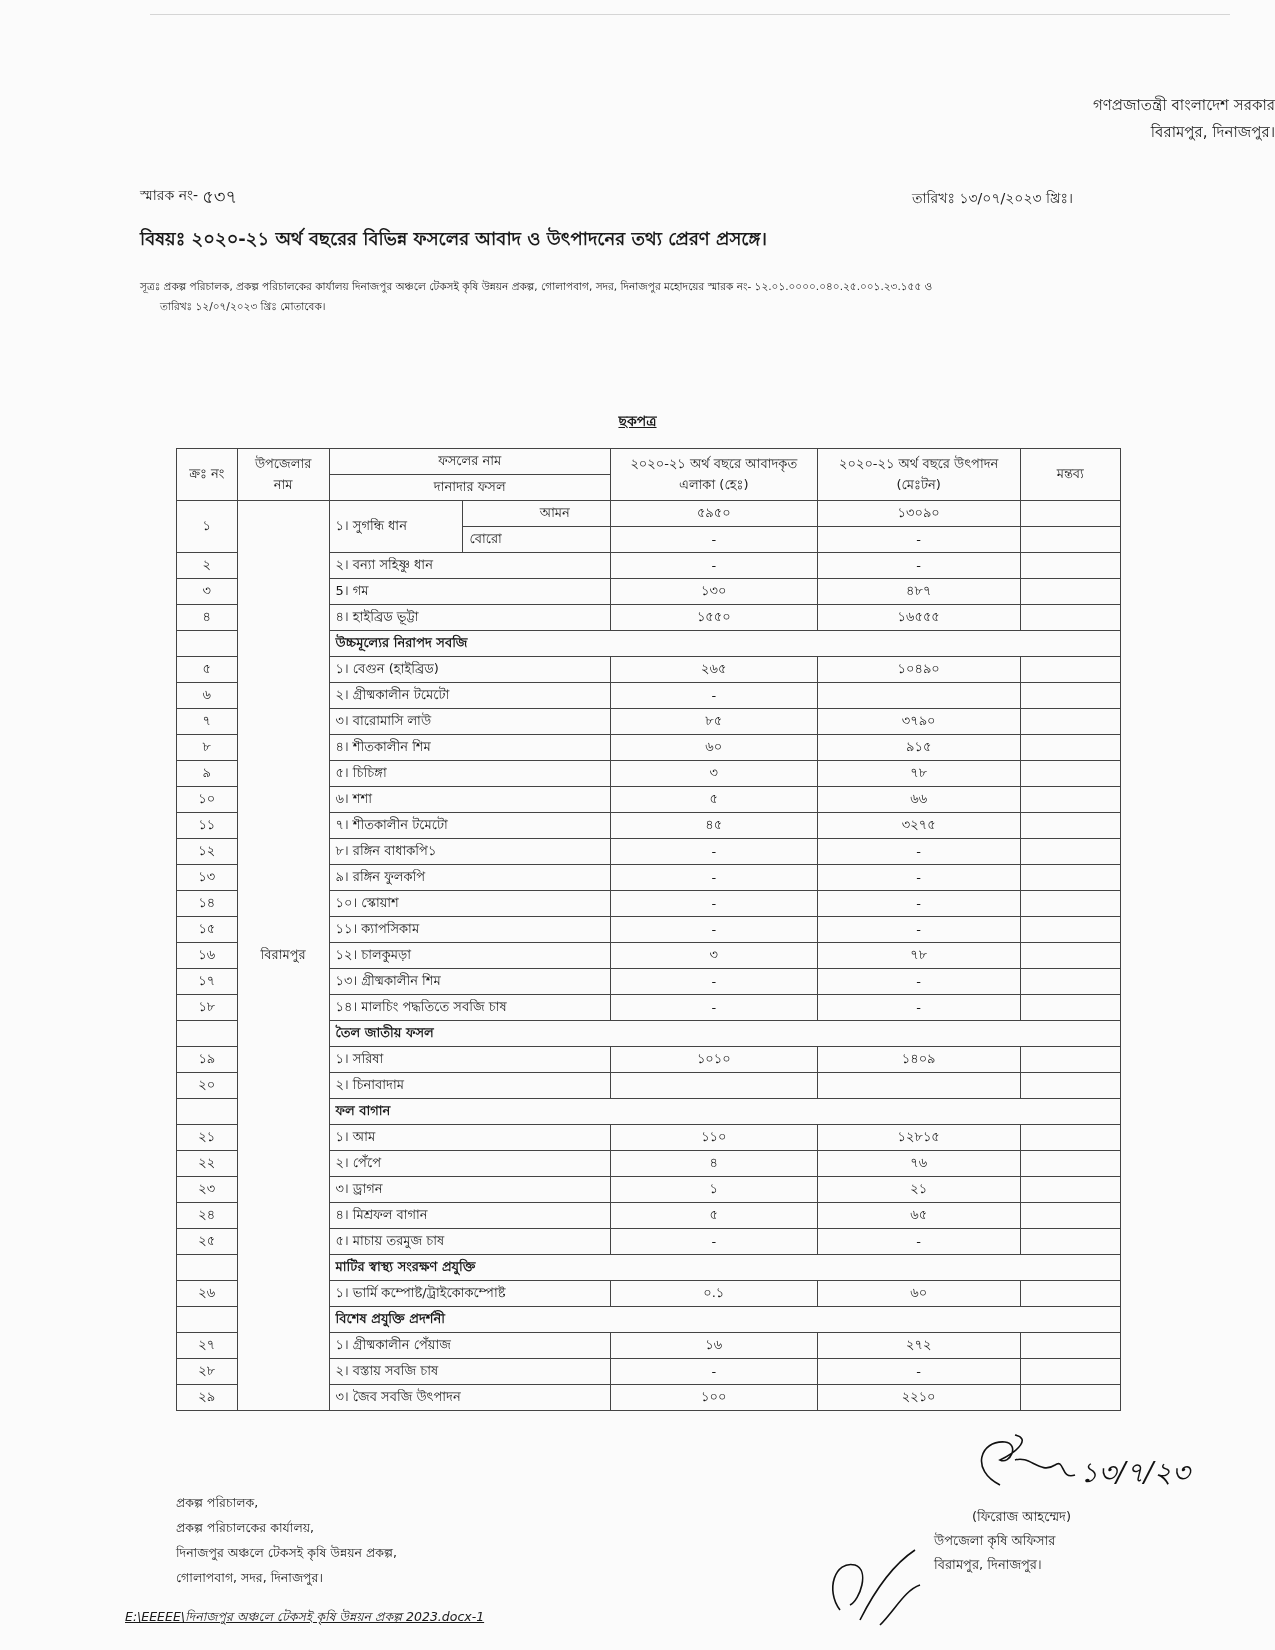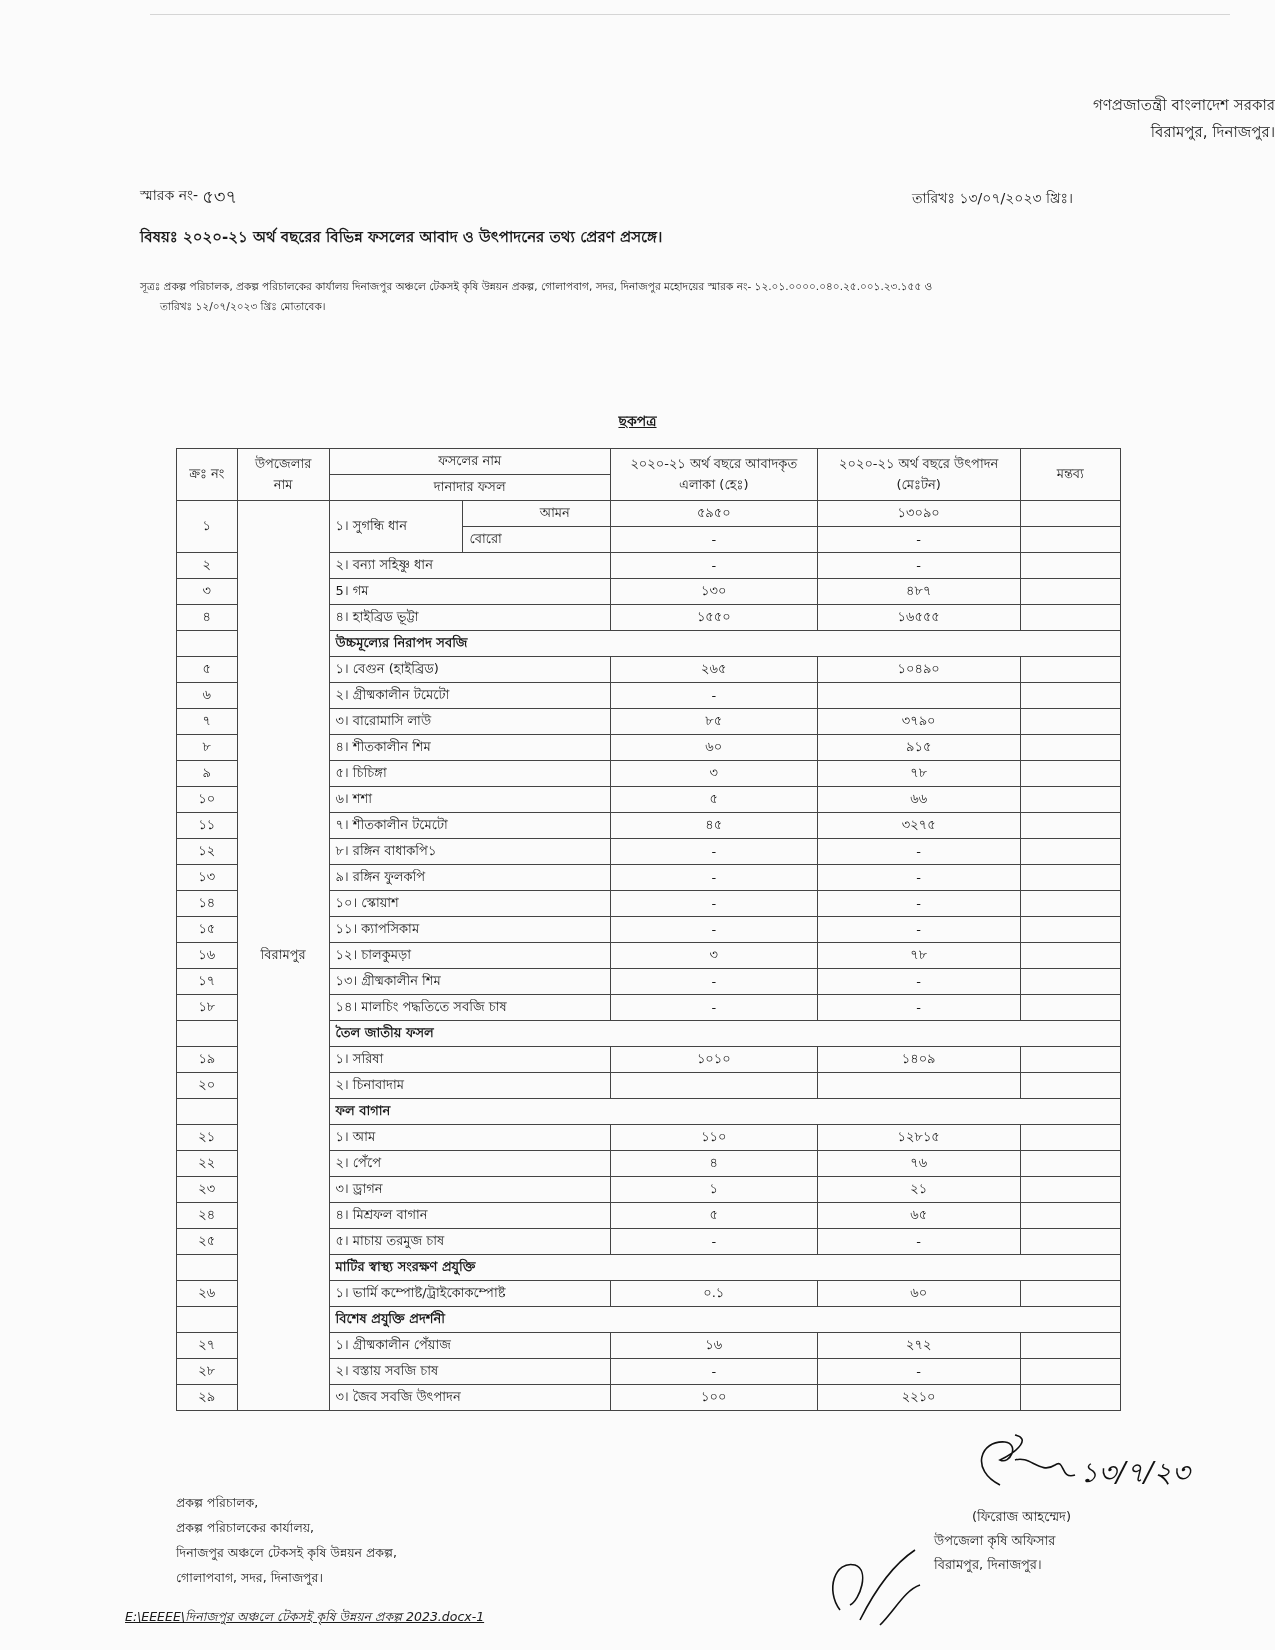--- a/index.html
+++ b/index.html
@@ -4,21 +4,21 @@
 <style>
   html,body{margin:0;padding:0;background:#fff;}
   body{width:1275px;height:1650px;position:relative;overflow:hidden;
        font-family:"DejaVu Sans","Liberation Sans",sans-serif;color:#1a1a1a;}
   .page{position:absolute;left:0;top:0;width:1275px;height:1650px;background:#fbfbfb;}
   .topline{position:absolute;left:150px;top:14px;width:1080px;border-top:1px solid #d5d5d5;}
   .header{position:absolute;left:0;width:1275px;top:84px;text-align:right;font-size:15px;line-height:27px;margin-top:8px;}
   .memo{position:absolute;left:140px;top:183px;font-size:14px;}
   .memo .hand{font-family:"DejaVu Serif",serif;font-size:18px;margin-left:4px;vertical-align:-3px;}
   .date{position:absolute;left:912px;top:187px;font-size:14px;}
-  .subject{position:absolute;left:140px;top:225px;font-size:15px;font-weight:bold;}
+  .subject{position:absolute;left:140px;top:225px;font-size:18px;font-weight:bold;}
   .ref{position:absolute;left:140px;top:276px;width:1010px;font-size:10.5px;line-height:20px;}
   .ref .l2{padding-left:20px;display:block;}
   .body-text{position:absolute;left:140px;top:341px;width:1025px;font-size:14px;line-height:29px;text-indent:68px;}
   .sheet-title{position:absolute;left:0;width:1275px;top:410px;text-align:center;font-size:14px;font-weight:bold;text-decoration:underline;}
   table.data{position:absolute;left:176px;top:448px;width:945px;border-collapse:collapse;font-size:13px;}
   table.data td{border:1px solid #444;height:25px;padding:0 6px;text-align:center;vertical-align:middle;}
   table.data td.name{text-align:left;}
   table.data td.cat{text-align:left;font-weight:bold;}
   table.data td.upz{vertical-align:middle;}
   .hdr td{height:24px;}

